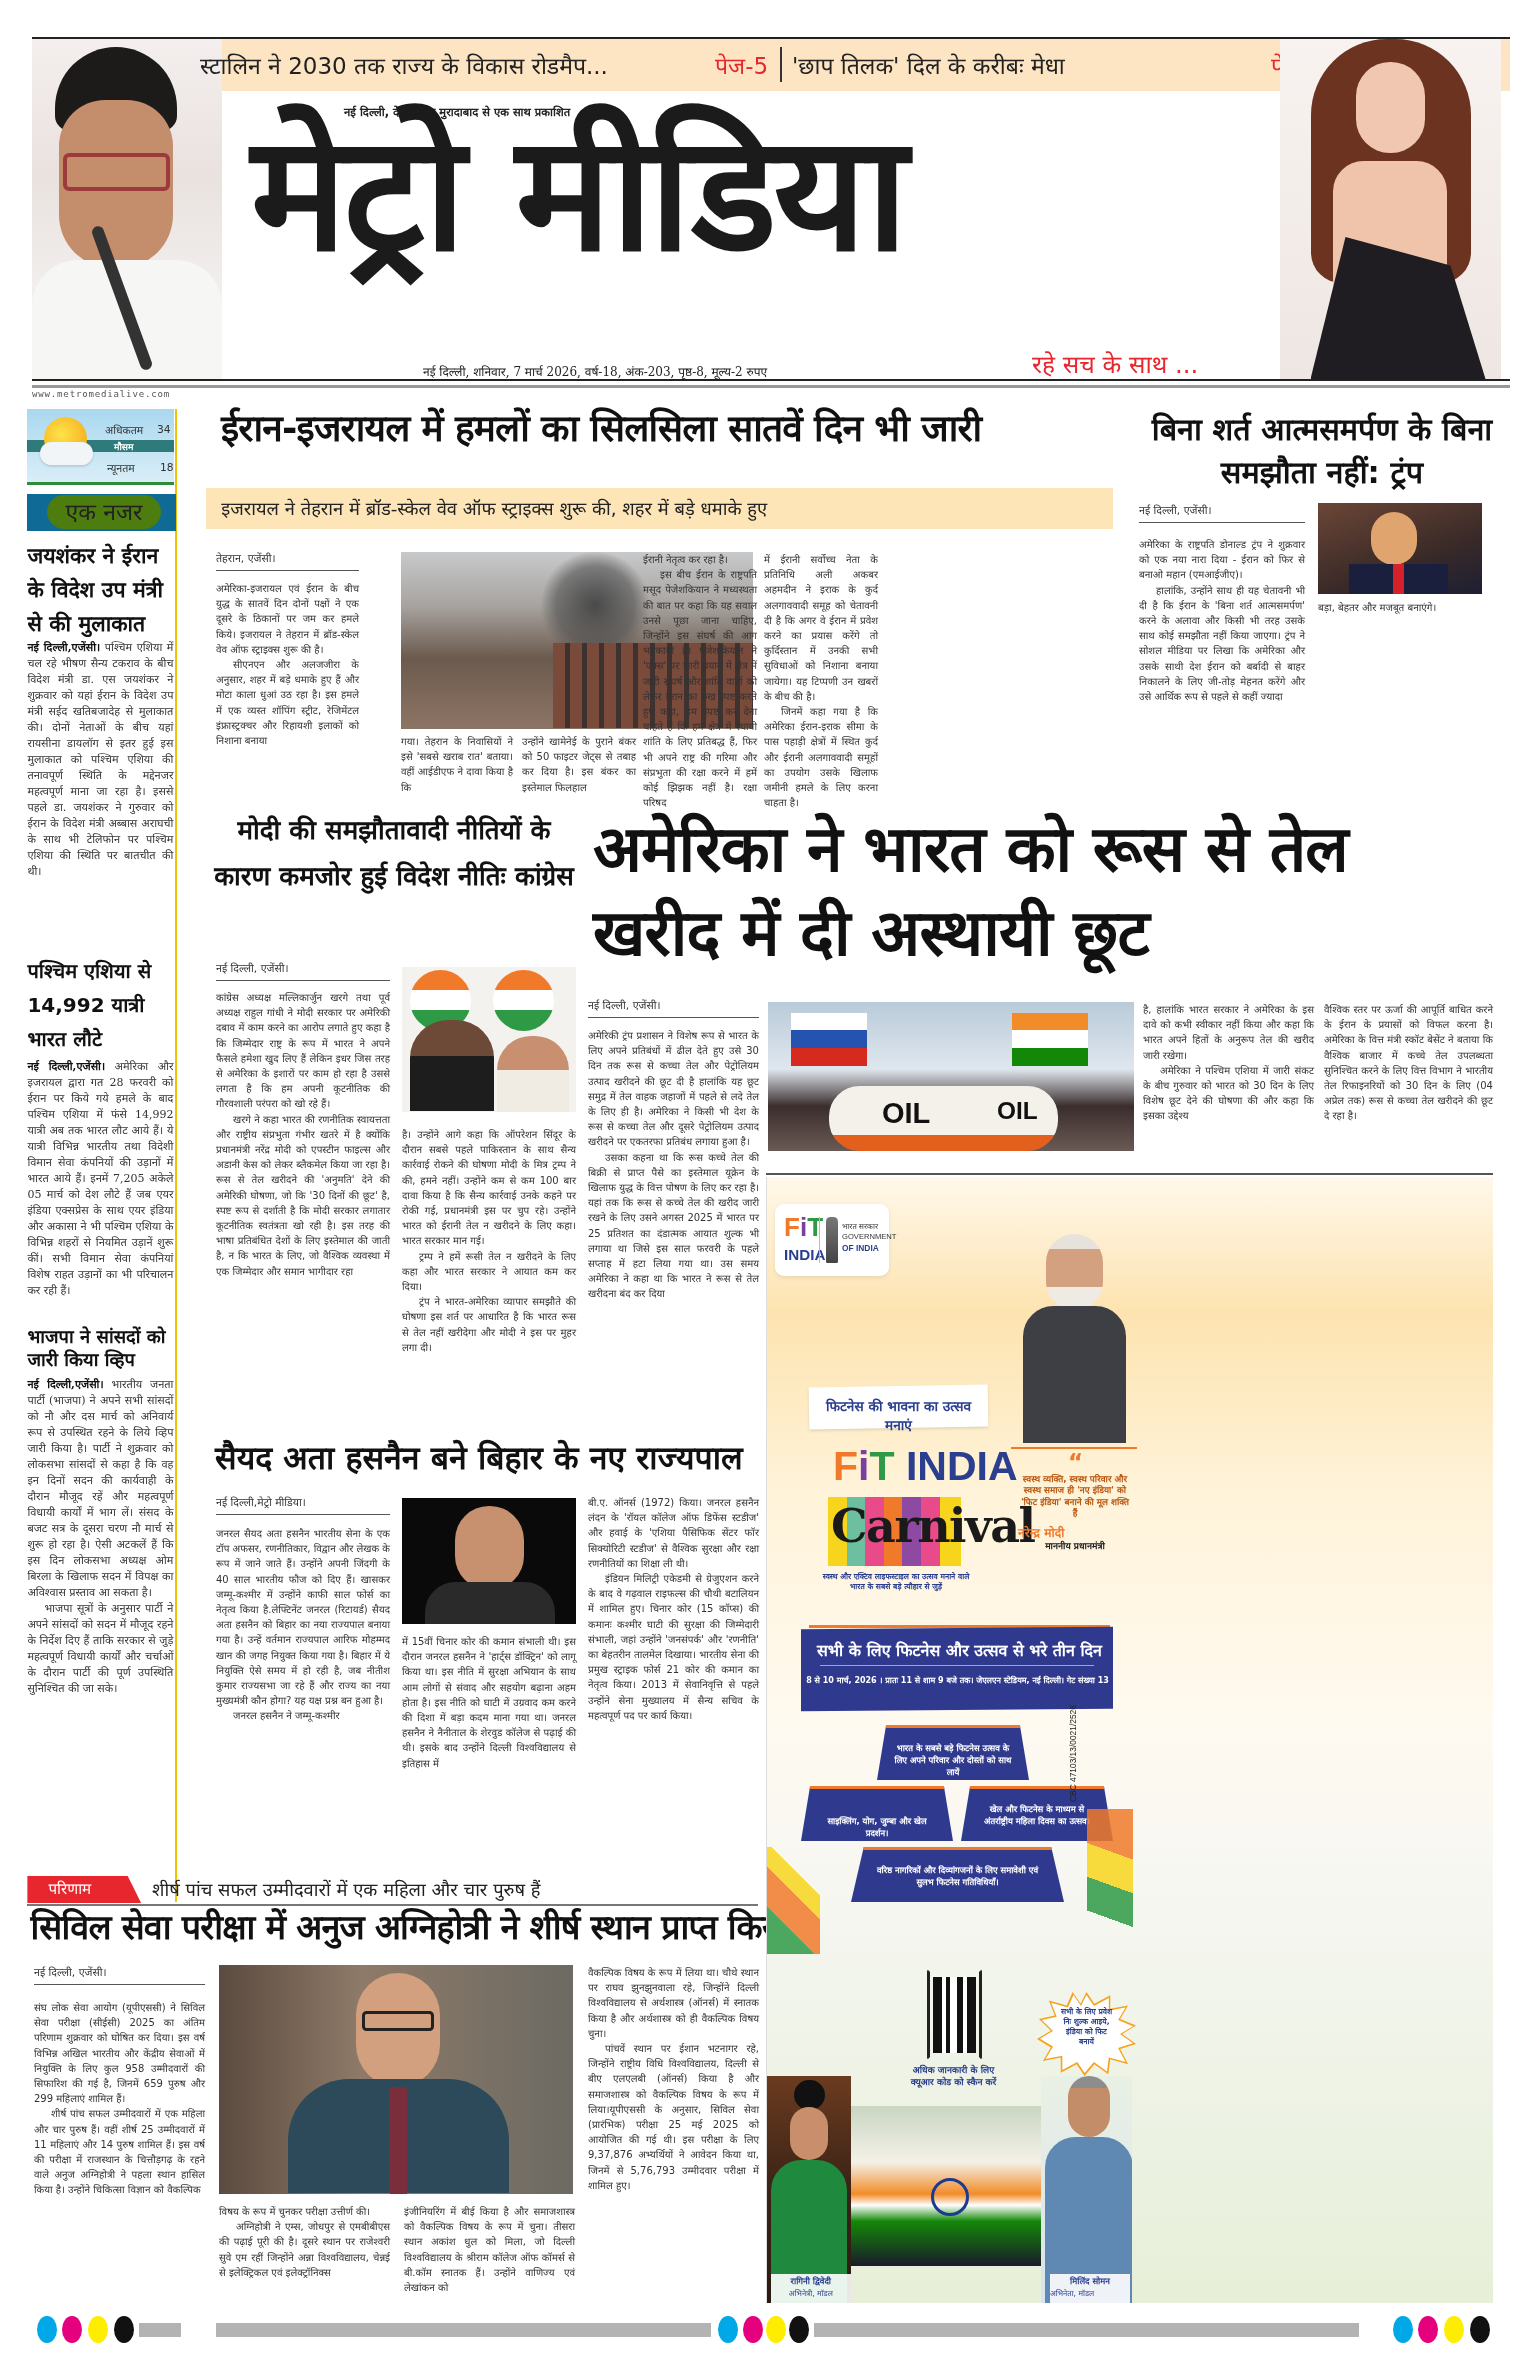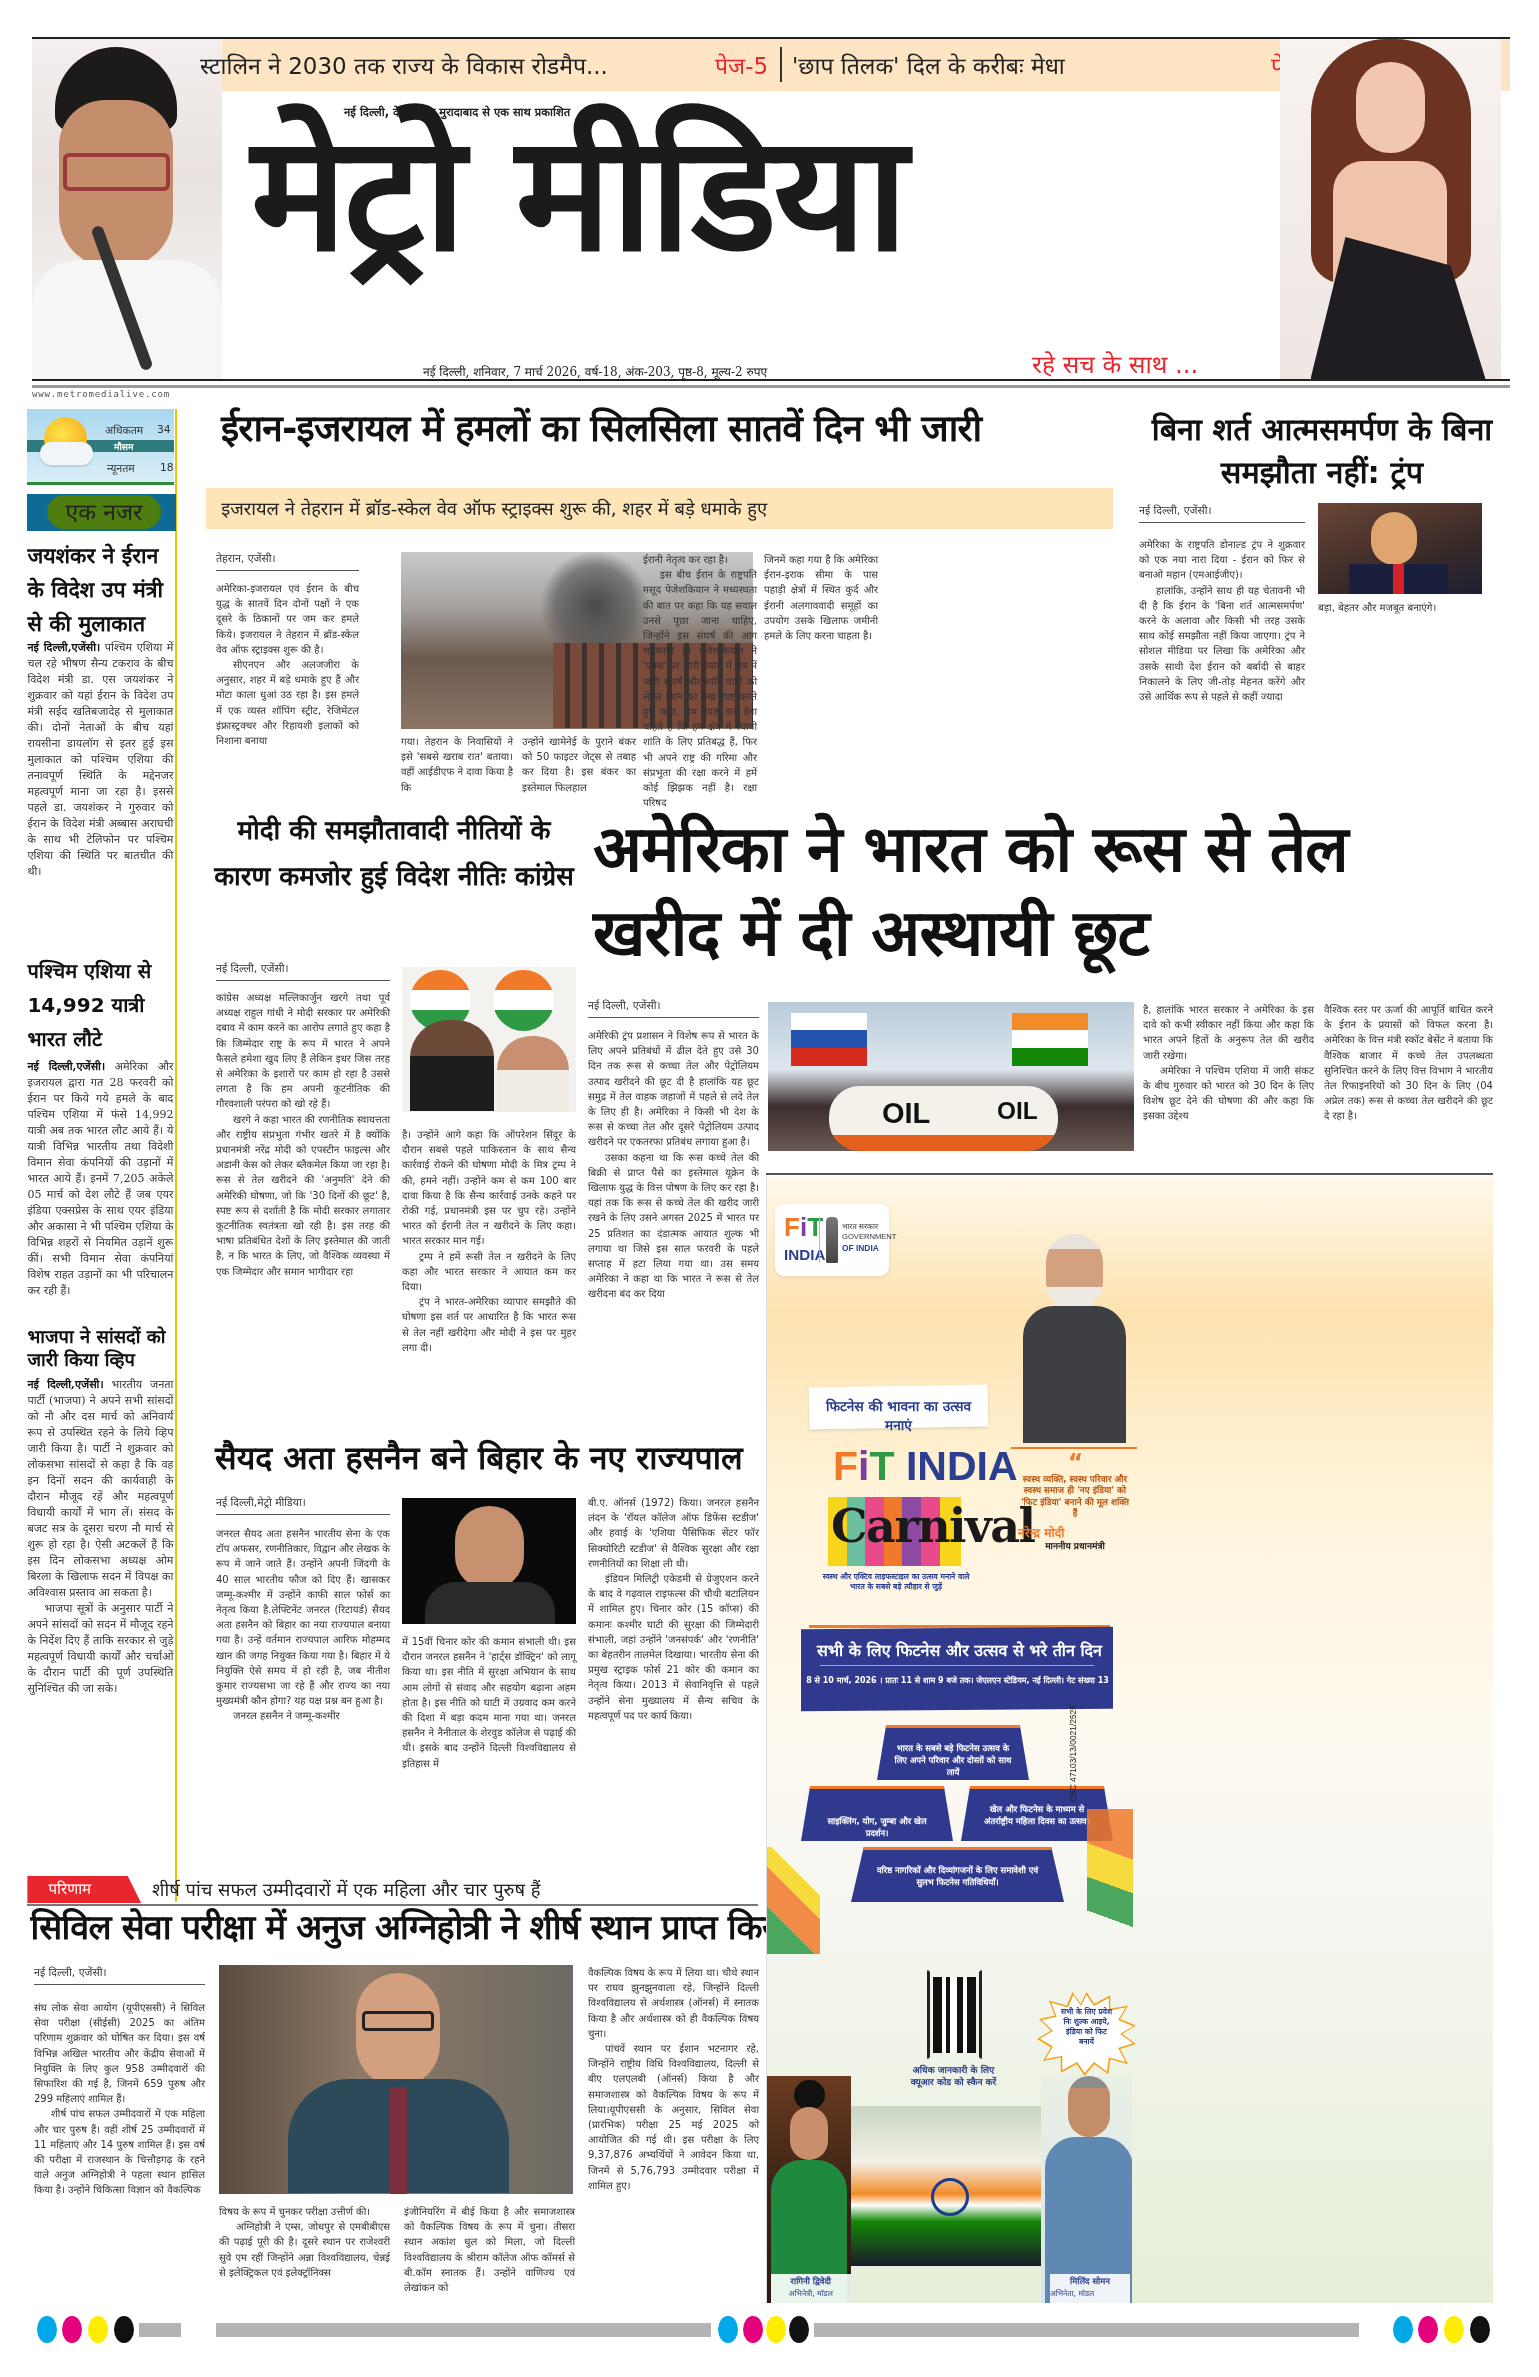--- a/index.html
+++ b/index.html
@@ -152,20 +152,21 @@
   <div class="abs" style="left:152px;top:91px;width:200px;height:85px;background:repeating-linear-gradient(90deg,#7a4a3a 0 12.2px,#3d3230 12.2px 17px);"></div>
 </div>
 
 <div class="abs col" style="left:401px;top:734px;width:112px;">गया। तेहरान के निवासियों ने इसे 'सबसे खराब रात' बताया। वहीं आईडीएफ ने दावा किया है कि</div>
 <div class="abs col" style="left:522px;top:734px;width:114px;">उन्होंने खामेनेई के पुराने बंकर को 50 फाइटर जेट्स से तबाह कर दिया है। इस बंकर का इस्तेमाल फिलहाल</div>
 <div class="abs col" style="left:643px;top:552px;width:114px;">
   <p>ईरानी नेतृत्व कर रहा है।</p>
   <p>इस बीच ईरान के राष्ट्रपति मसूद पेजेशकियान ने मध्यस्थता की बात पर कहा कि यह सवाल उनसे पूछा जाना चाहिए, जिन्होंने इस संघर्ष की आग भड़कायी है। पेजेशकियान ने 'एक्स' पर जारी बयान में क्षेत्र में जारी संघर्ष और शांति वार्ता को लेकर ईरान का रुख स्पष्ट करते हुए कहा, हम स्पष्ट कर देना चाहते हैं कि हम क्षेत्र में स्थायी शांति के लिए प्रतिबद्ध हैं, फिर भी अपने राष्ट्र की गरिमा और संप्रभुता की रक्षा करने में हमें कोई झिझक नहीं है। रक्षा परिषद</p>
 </div>
 <div class="abs col" style="left:764px;top:552px;width:114px;">
+  <p>में ईरानी सर्वोच्च नेता के प्रतिनिधि अली अकबर अहमदीन ने इराक के कुर्द अलगाववादी समूह को चेतावनी दी है कि अगर वे ईरान में प्रवेश करने का प्रयास करेंगे तो कुर्दिस्तान में उनकी सभी सुविधाओं को निशाना बनाया जायेगा। यह टिप्पणी उन खबरों के बीच की है।</p>
   <p>जिनमें कहा गया है कि अमेरिका ईरान-इराक सीमा के पास पहाड़ी क्षेत्रों में स्थित कुर्द और ईरानी अलगाववादी समूहों का उपयोग उसके खिलाफ जमीनी हमले के लिए करना चाहता है।</p>
 </div>
 
 <div class="abs headline" style="left:1143px;top:408px;width:358px;font-size:30.5px;line-height:43px;text-align:center;">बिना शर्त आत्मसमर्पण के बिना समझौता नहीं: ट्रंप</div>
 <div class="abs byline" style="left:1139px;top:503px;width:166px;">नई दिल्ली, एजेंसी।</div>
 <div class="abs photo" style="left:1318px;top:503px;width:164px;height:91px;background:linear-gradient(160deg,#6b4636 0%,#3a2a28 60%,#1d1f33 100%);">
   <div class="abs" style="left:53px;top:9.1px;width:46px;height:53px;border-radius:23px;background:#e0a46f;"></div>
   <div class="abs" style="left:30.5px;top:61px;width:99px;height:30.5px;background:#1a1f3d;"></div>
   <div class="abs" style="left:75px;top:61px;width:10.7px;height:30.5px;background:#d6202a;"></div>
 </div>

